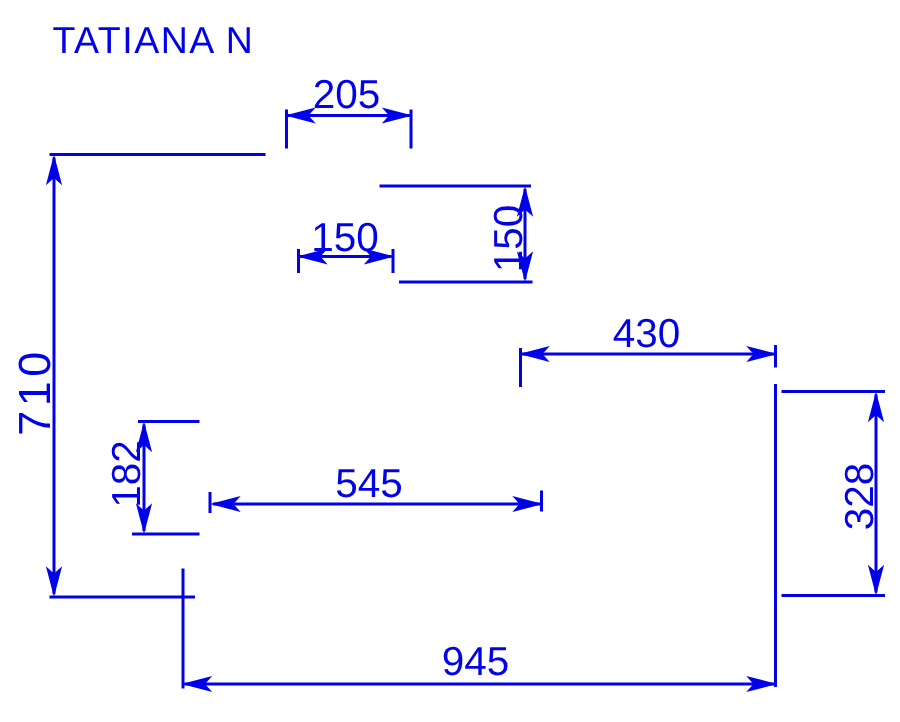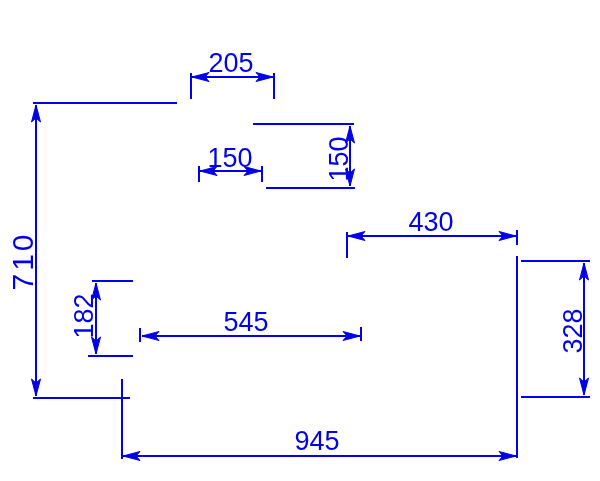--- a/index.html
+++ b/index.html
@@ -44,20 +44,21 @@
   }
   svg.drawing text {
     fill: var(--accent, #0202e8);
     font-family: "Liberation Sans", sans-serif;
   }
 </style>
 </head>
 <body>
 
 <div class="drawing-wrap">
+  <div class="drawing-title">TATIANA N</div>
   <svg class="drawing" width="600" height="481" viewBox="0 0 600 481" xmlns="http://www.w3.org/2000/svg">
       <line x1="33" y1="103" x2="177" y2="103"></line>
       <line x1="191" y1="73" x2="191" y2="99"></line>
       <line x1="274" y1="73" x2="274" y2="99"></line>
       <line x1="253" y1="124" x2="354" y2="124"></line>
       <line x1="199" y1="166" x2="199" y2="182"></line>
       <line x1="262" y1="166" x2="262" y2="182"></line>
       <line x1="266" y1="188" x2="355" y2="188"></line>
       <line x1="347" y1="232" x2="347" y2="258"></line>
       <line x1="517" y1="230" x2="517" y2="245"></line>

